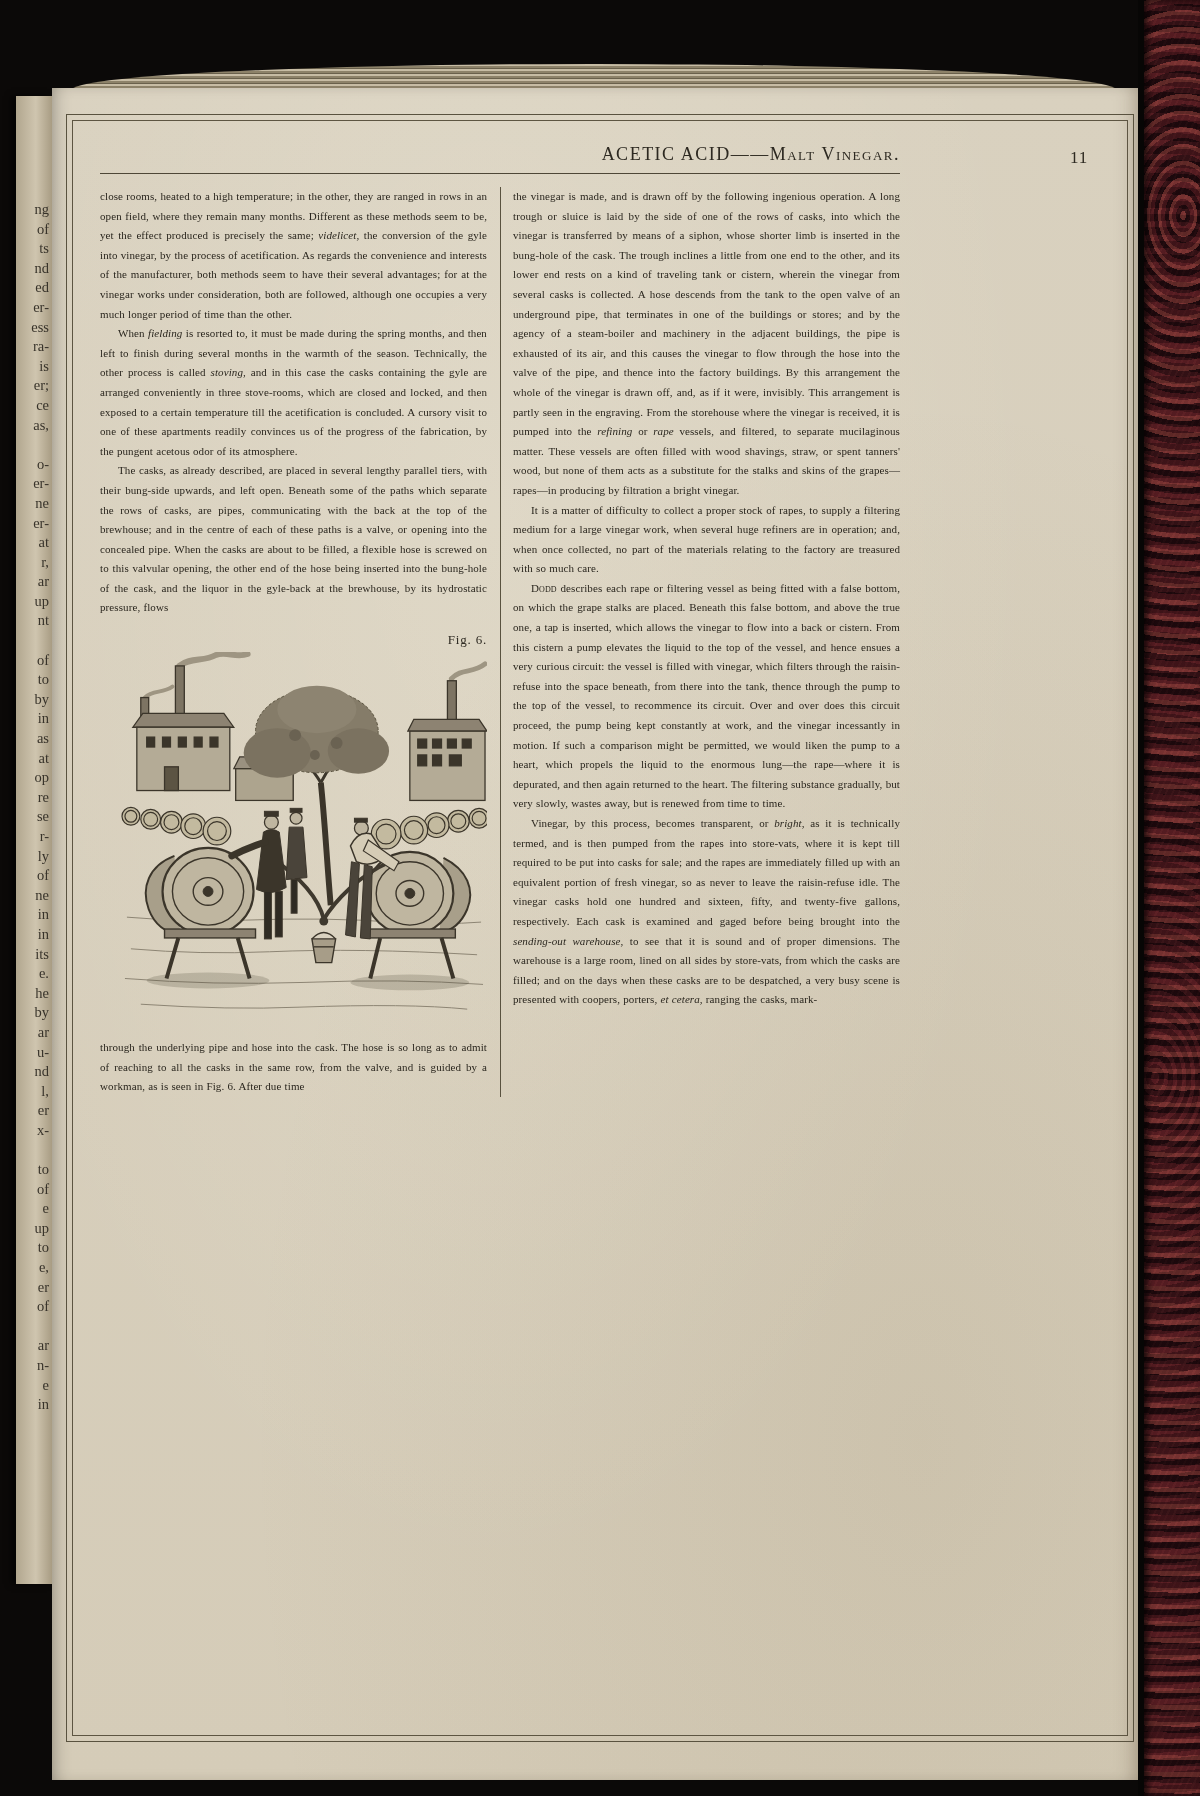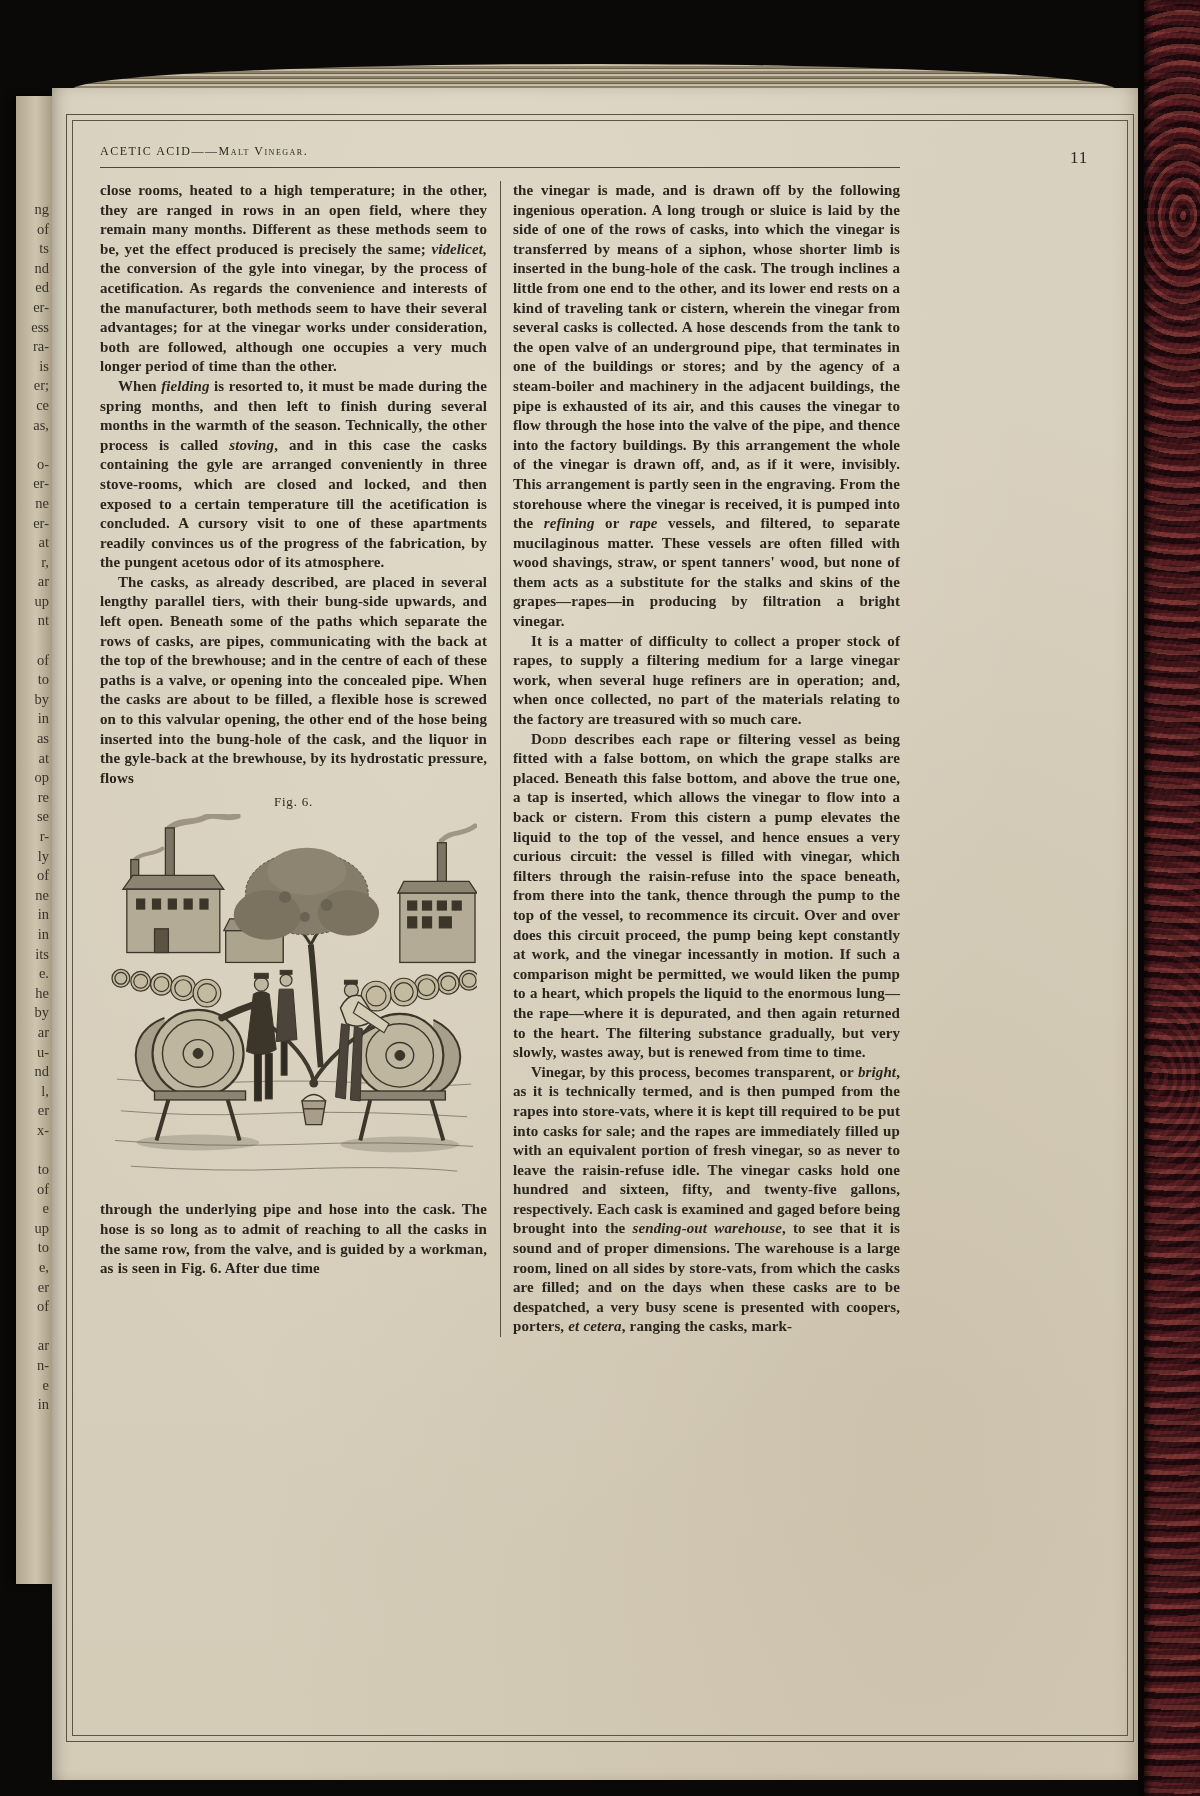--- a/index.html
+++ b/index.html
@@ -36,40 +36,40 @@
       linear-gradient(#d9d1bf,#d5ccb8);
     box-shadow:inset 12px 0 20px -14px rgba(0,0,0,.45), inset -14px 0 22px -14px rgba(60,40,20,.40);
   }
   .frame-outer {
     position:absolute; left:14px; top:26px; width:1068px; height:1628px;
     border:1.5px solid #59523f;
   }
   .frame-inner { position:absolute; inset:5px; border:1px solid #5d5542; }
 
   .textblock { position:absolute; left:48px; top:56px; width:800px; }
-  .header { text-align:left; font-size:12px; color:#2d2921; letter-spacing:1.5px; }
+  .header { text-align:right; font-size:18px; color:#2d2921; letter-spacing:1.5px; }
   .smallcaps { font-variant:small-caps; }
   .page-number {
     position:absolute; left:1018px; top:60px; font-size:17px; color:#2d2921; letter-spacing:1px;
   }
   .header-rule { height:1px; background:#4e4737; margin-top:8px; }
 
   .columns { position:relative; display:flex; gap:26px; margin-top:13px; }
   .col { width:387px; }
   .col-divider { position:absolute; left:400px; top:0; bottom:0; width:1px; background:#59523f; }
 
   .para {
-    font-size:15px; line-height:19.6px; text-align:justify; color:#2a261e;
-    letter-spacing:.1px; word-spacing:.3px;font-weight:bold;
+    font-size:11px; line-height:19.6px; text-align:justify; color:#2a261e;
+    letter-spacing:.1px; word-spacing:.3px;
   }
   .para.indent { text-indent:18px; }
   .it { font-style:italic; }
   .sc { font-variant:small-caps; }
 
-  .figure { margin:6px 0 6px; text-align:center; }
+  .figure { margin:14px 0 6px; text-align:right; }
   .fig-caption { font-size:13px; color:#2d2921; letter-spacing:.8px; margin-bottom:4px; }
   .engraving { display:inline-block; }
 
   
   .marble {
     position:absolute; right:0; top:0; width:56px; height:1796px;
     background:
       repeating-radial-gradient(ellipse 46px 70px at 70% 12%, rgba(160,70,64,.50) 0 3px, rgba(30,8,12,.55) 3px 7px, rgba(92,28,34,.55) 7px 11px),
       repeating-radial-gradient(ellipse 60px 90px at 20% 60%, rgba(120,45,50,.45) 0 4px, rgba(18,6,9,.6) 4px 9px),
       repeating-linear-gradient(115deg, rgba(190,95,85,.22) 0 2px, transparent 2px 6px),

